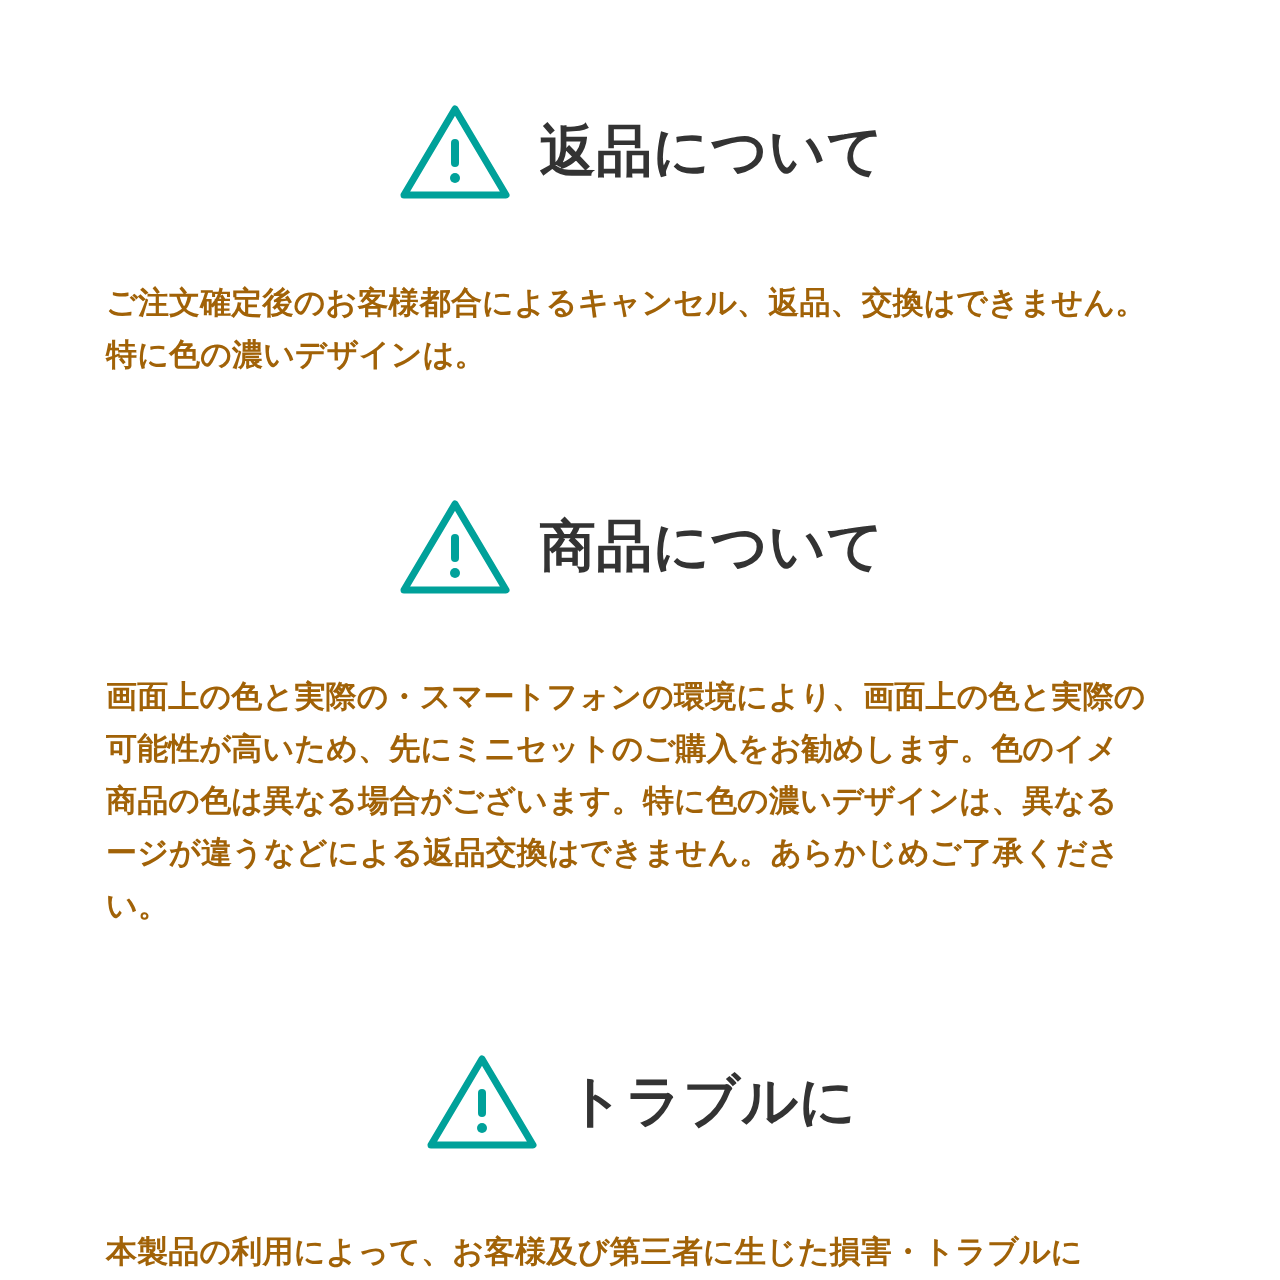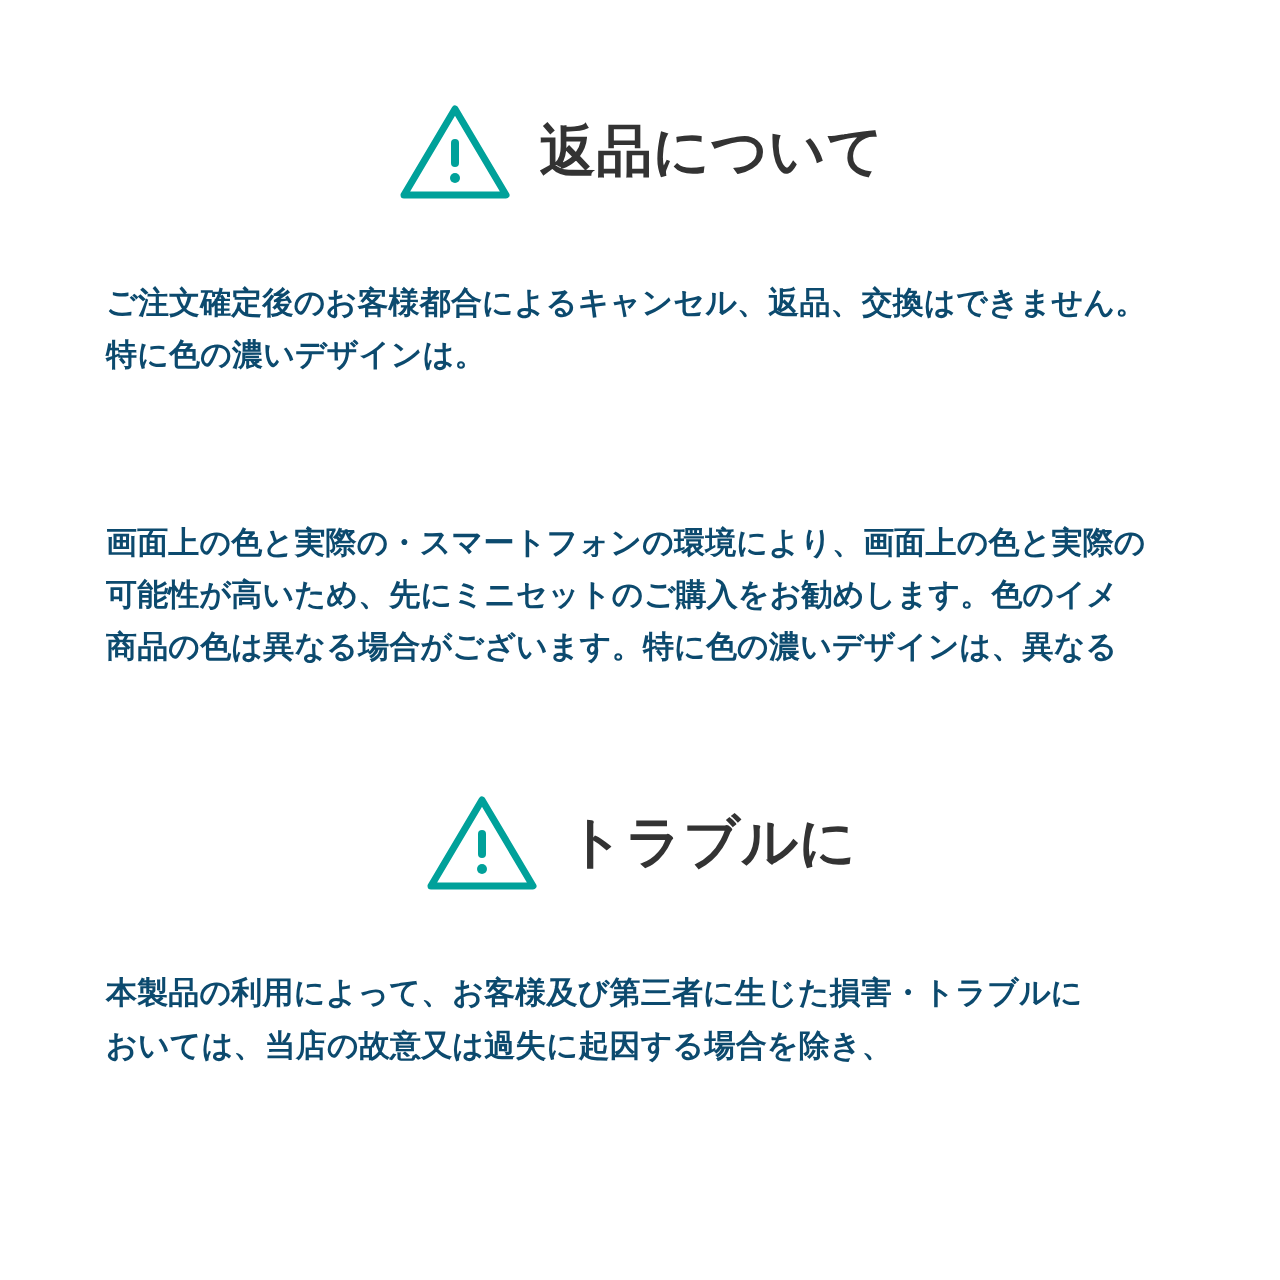--- a/index.html
+++ b/index.html
@@ -42,21 +42,21 @@
     font-size: 56px;
     font-weight: bold;
     letter-spacing: 0.01em;
     color: #333333;
     line-height: 1.1;
     white-space: nowrap;
   }
   .section-body {
     font-size: 31px;
     line-height: 1.68;
-    color: #0c4a6e;
+    color: #a16207;
     letter-spacing: 0.005em;
     font-weight: bold;
   }
   .section-body p {
     margin: 0;
   }
   .s1 .section-head { margin-top: 14px; }
   .s1 .section-body { margin-top: 48px; padding-left: 6px; }
 
   .s2 { margin-top: 88px; }
@@ -81,24 +81,35 @@
       </span>
       <h2 class="section-title">返品について</h2>
     </div>
     <div class="section-body">
       <p>ご注文確定後のお客様都合によるキャンセル、返品、交換はできません。</p>
       <p>特に色の濃いデザインは。</p>
     </div>
   </section>
 
   <section class="section s2">
+    <div class="section-head">
+      <span class="warn-icon-wrap">
+        <svg class="warn-icon" viewBox="0 0 118 104" xmlns="http://www.w3.org/2000/svg" aria-hidden="true">
+          <path d="M59 10 L110 96 L8 96 Z" fill="none" stroke="#00a19a" stroke-width="7" stroke-linejoin="round"></path>
+          <rect x="55" y="40" width="8" height="28" rx="4" fill="#00a19a"></rect>
+          <circle cx="59" cy="79" r="5" fill="#00a19a"></circle>
+        </svg>
+      </span>
+      <h2 class="section-title">商品について</h2>
+    </div>
     <div class="section-body">
       <p>画面上の色と実際の・スマートフォンの環境により、画面上の色と実際の</p>
       <p>可能性が高いため、先にミニセットのご購入をお勧めします。色のイメ</p>
       <p>商品の色は異なる場合がございます。特に色の濃いデザインは、異なる</p>
+      <p>ージが違うなどによる返品交換はできません。あらかじめご了承ください。</p>
     </div>
   </section>
 
   <section class="section s3">
     <div class="section-head">
       <span class="warn-icon-wrap">
         <svg class="warn-icon" viewBox="0 0 118 104" xmlns="http://www.w3.org/2000/svg" aria-hidden="true">
           <path d="M59 10 L110 96 L8 96 Z" fill="none" stroke="#00a19a" stroke-width="7" stroke-linejoin="round"></path>
           <rect x="55" y="40" width="8" height="28" rx="4" fill="#00a19a"></rect>
           <circle cx="59" cy="79" r="5" fill="#00a19a"></circle>

